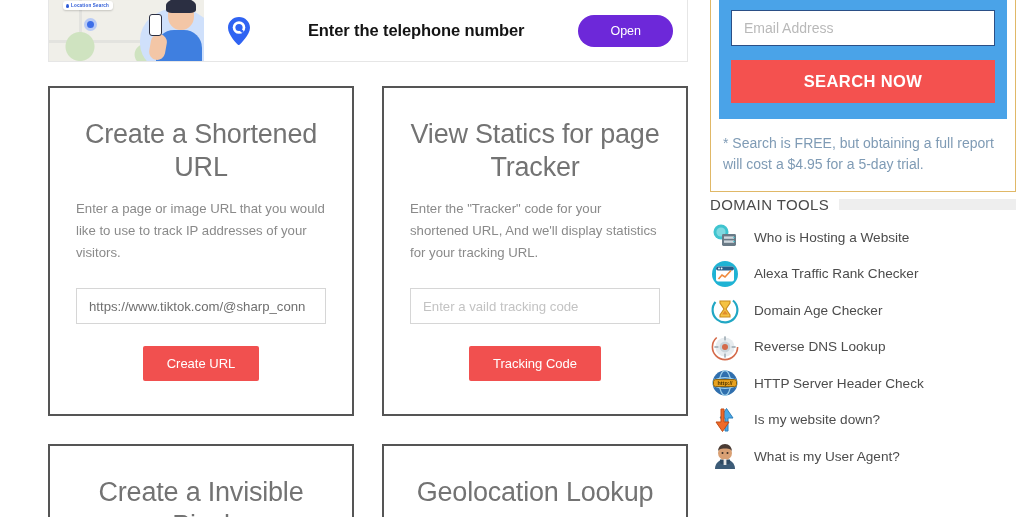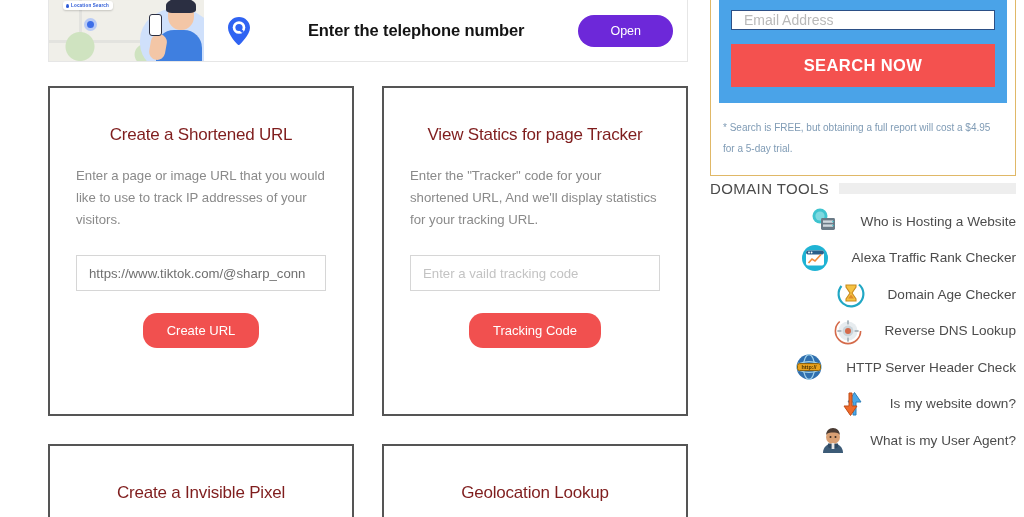--- a/index.html
+++ b/index.html
@@ -201,23 +201,23 @@
     box-sizing: border-box;
     border: 2px solid #555555;
     background: #ffffff;
     padding: 30px 26px 26px;
     text-align: center;
   }
   .tool-card.row1 { height: 330px; }
   .tool-card.row2 { height: 120px; overflow: hidden; padding-bottom: 0; }
 
   .card-title {
-    font-size: 17px;
+    font-size: 27px;
     line-height: 33px;
-    color: #7f1d1d;
+    color: #737373;
     font-weight: normal;
     margin: 0 0 14px;
     letter-spacing: -.2px;
   }
   .card-desc {
     font-size: 13.2px;
     line-height: 22px;
     color: #8a8a8a;
     text-align: left;
     margin: 0 0 24px;
@@ -238,21 +238,21 @@
   .card-input::placeholder { color: #c3c3c3; }
   .card-submit {
     margin-top: 22px;
     background: #f1504f;
     color: #ffffff;
     border: none;
     font-size: 13px;
     padding: 10px 24px;
     cursor: pointer;
     font-family: inherit;
-    border-radius: 14px;
+    border-radius: 2px;
   }
 
   
   .sidebar {
     position: absolute;
     left: 710px;
     top: 0;
     width: 306px;
   }
   .search-box {
@@ -264,21 +264,21 @@
   }
   .search-inner {
     background: #4aa3e8;
     margin: 0 8px;
     padding: 10px 12px 16px;
     box-sizing: border-box;
   }
   .email-input {
     width: 100%;
     box-sizing: border-box;
-    height: 20px;
+    height: 36px;
     border: 1px solid #2b4f86;
     background: #ffffff;
     padding: 0 12px;
     font-size: 14px;
     color: #444;
     font-family: inherit;
     outline: none;
   }
   .email-input::placeholder { color: #b9b9b9; }
   .search-now-btn {
@@ -290,21 +290,21 @@
     border: none;
     font-size: 16.5px;
     font-weight: bold;
     letter-spacing: .4px;
     padding: 12px 0;
     cursor: pointer;
     font-family: inherit;
   }
   .search-note {
     margin: 14px 12px 4px;
-    font-size: 10px;
+    font-size: 14px;
     line-height: 21px;
     color: #7f9bb5;
   }
 
   
   .domain-tools { margin-top: 4px; }
   .dt-head {
     display: flex;
     align-items: center;
     gap: 10px;
@@ -318,24 +318,23 @@
   }
   .dt-rule {
     flex: 1;
     height: 11px;
     background: #eeeeee;
   }
   .dt-list { list-style: none; margin: 0; padding: 0; }
   .dt-item {
     display: flex;
     align-items: center;
-    gap: 22px;
+    gap: 14px;
     height: 36.5px;
     cursor: pointer;
-    justify-content: flex-end;
   }
   .dt-icon {
     flex: none;
     width: 30px;
     height: 30px;
     position: relative;
   }
   .dt-icon svg { display: block; }
   .dt-label {
     font-size: 13.6px;

